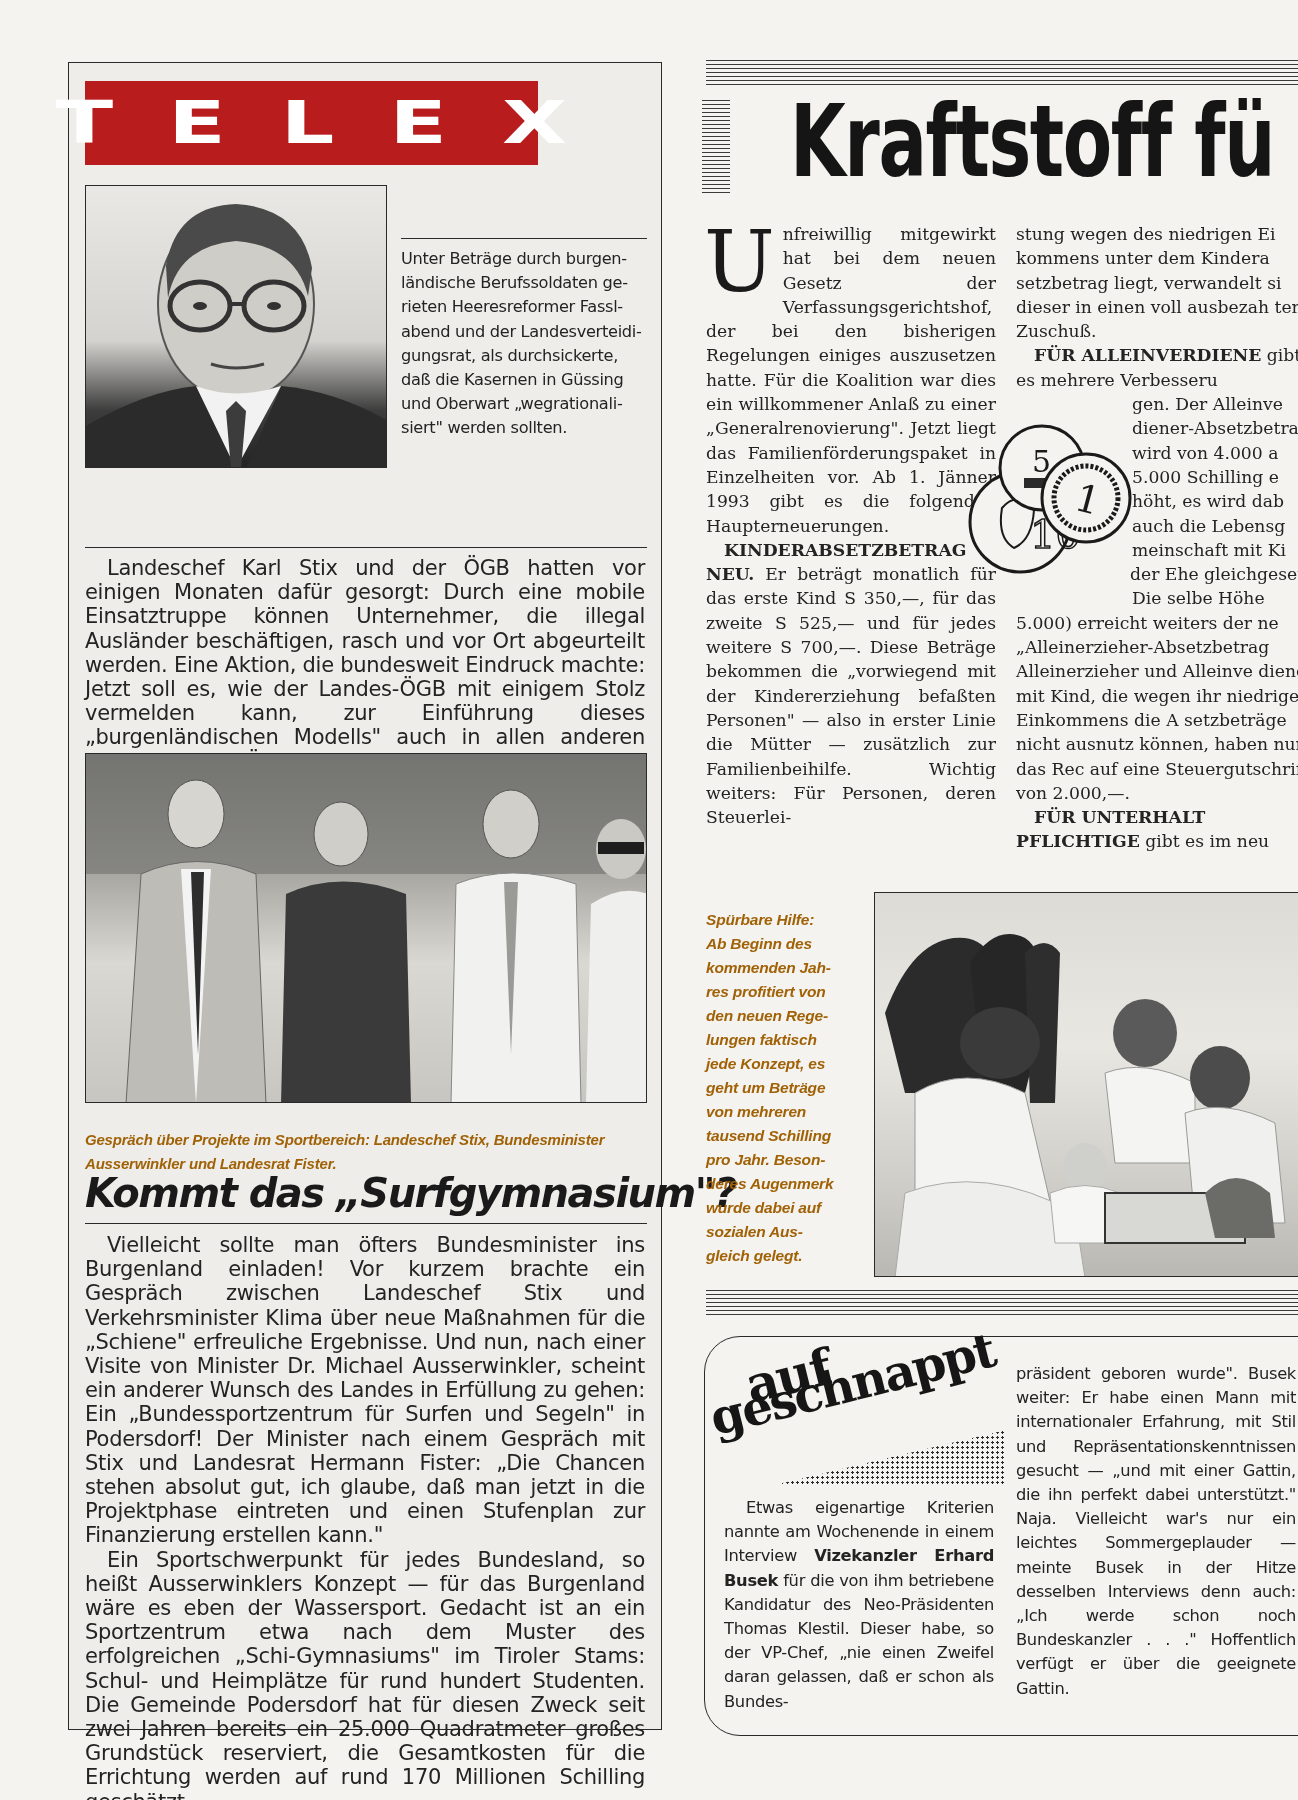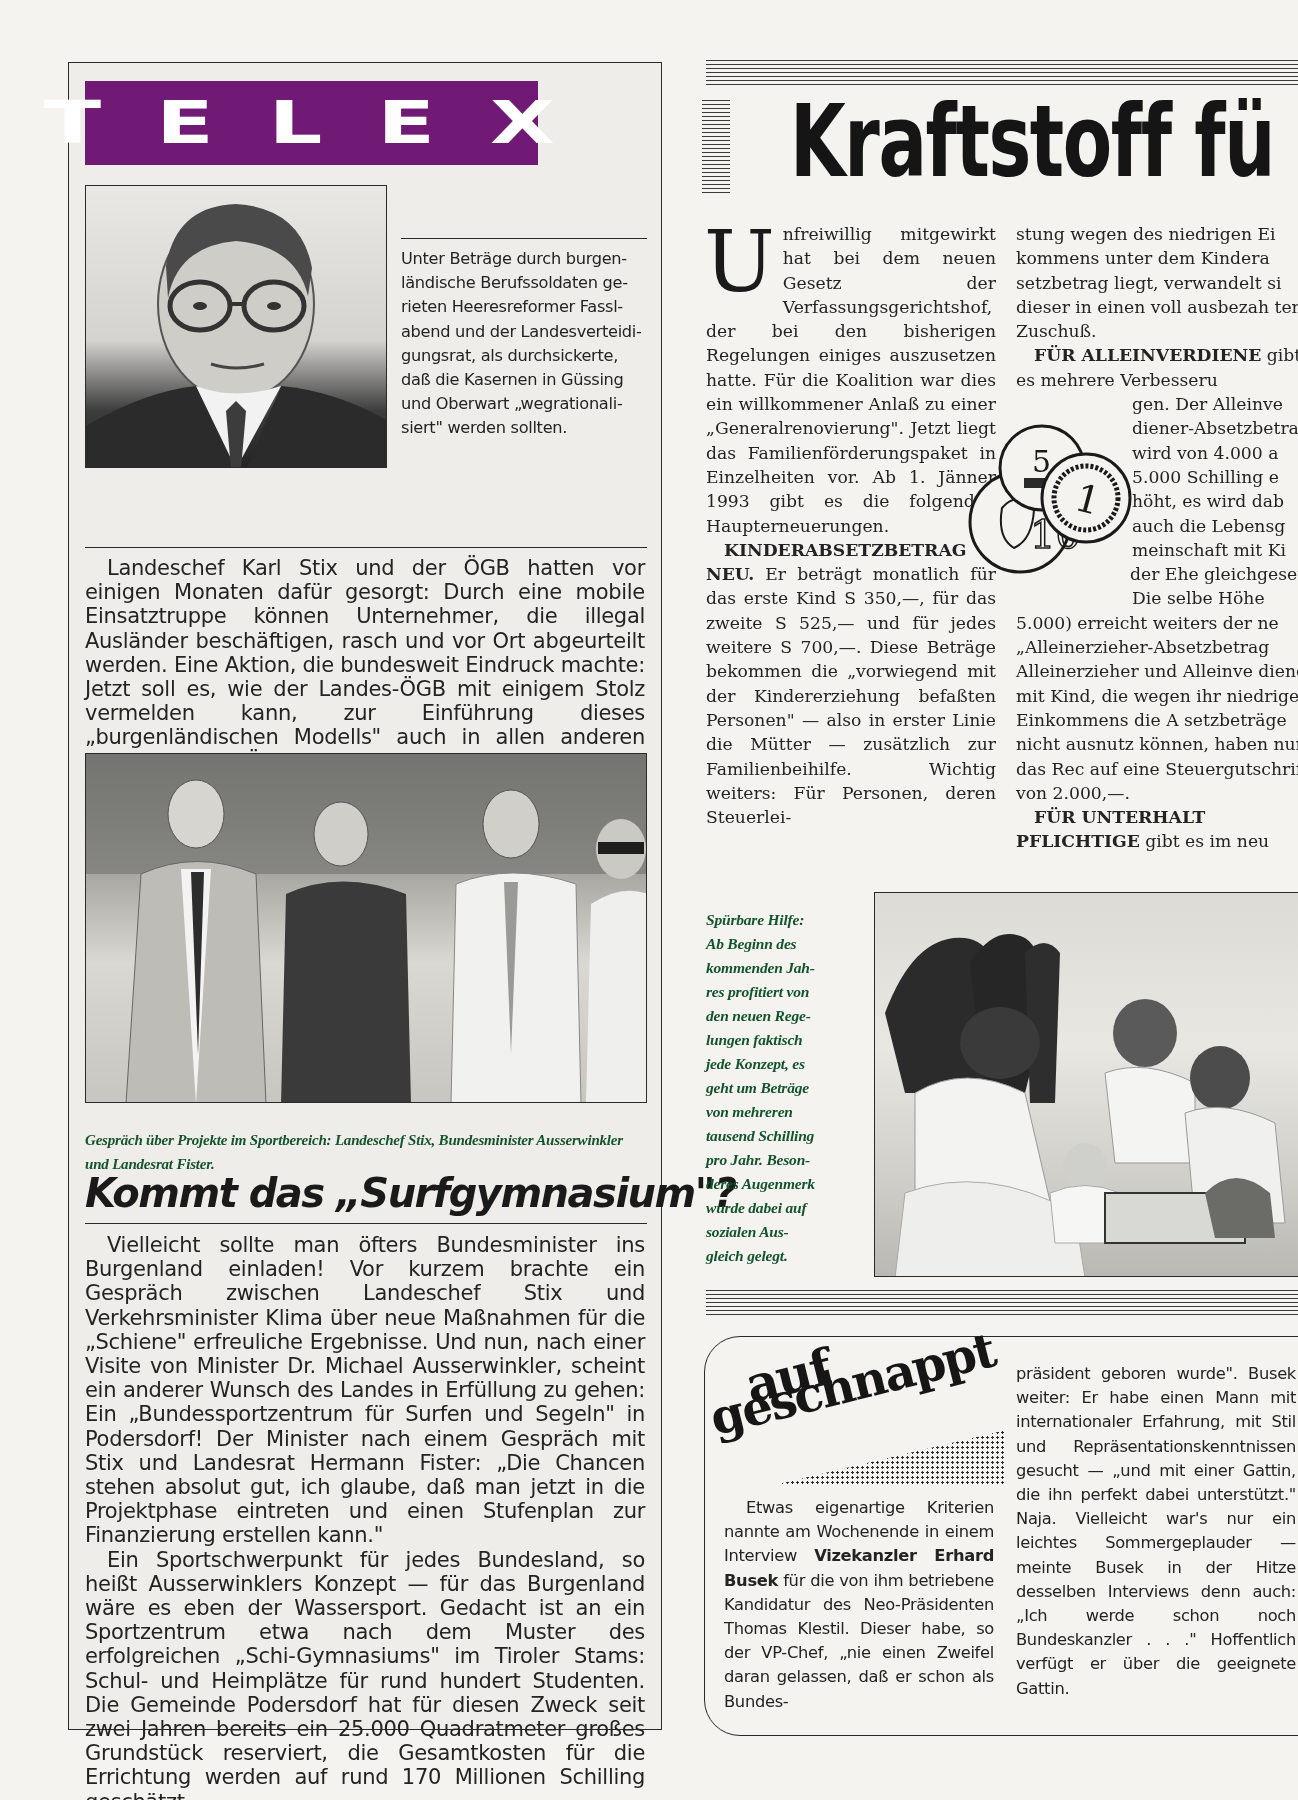--- a/index.html
+++ b/index.html
@@ -8,22 +8,22 @@
     background:#f4f3ef; color:#1c1c1c;
     font-family:"DejaVu Sans", sans-serif;
   }
   .abs { position:absolute; }
   
   #telex-box {
     left:68px; top:62px; width:594px; height:1668px;
     border:1.5px solid #2a2a2a; background:#eeede9; box-sizing:border-box;
   }
   #telex-banner {
-    left:16px; top:18px; width:453px; height:84px; background:#701a75;
-    display:flex; align-items:center; justify-content:flex-start;
+    left:16px; top:18px; width:453px; height:84px; background:#b91c1c;
+    display:flex; align-items:center; justify-content:center;
   }
   #telex-banner span {
     color:#fff; font-family:"DejaVu Sans", sans-serif; font-weight:900;
     font-size:58px; letter-spacing:38px; transform:scaleX(1.45); padding-left:38px;
   }
   .photo {
     border:1.5px solid #2a2a2a; overflow:hidden; box-sizing:border-box;
     background:#8a8a8a;
   }
   .kicker {
@@ -34,22 +34,22 @@
   .sans-body {
     font-family:"DejaVu Sans", sans-serif; font-size:21px; line-height:24.2px;
     color:#232323; letter-spacing:-0.3px;
   }
   .headline {
     font-family:"DejaVu Sans", sans-serif; font-style:italic; font-weight:bold;
     font-size:40px; letter-spacing:-1.5px; line-height:48px; color:#1a1a1a;
     white-space:nowrap;
   }
   .caption {
-    font-family:Liberation Serif, serif; font-style:italic; font-weight:bold;
-    font-size:15px; line-height:24px; color:#14532d; letter-spacing:-0.2px;
+    font-family:Liberation Sans, sans-serif; font-style:italic; font-weight:bold;
+    font-size:15px; line-height:24px; color:#a16207; letter-spacing:-0.2px;
   }
   .para p { margin:0; text-indent:22px; text-align:justify; }
   
   #kraft-stripes-top {
     left:706px; top:60px; width:592px; height:28px;
     background:repeating-linear-gradient(to bottom,#3a3a3a 0 1.5px,transparent 1.5px 4px);
   }
   #kraft-stripes-left {
     left:702px; top:100px; width:28px; height:96px;
     background:repeating-linear-gradient(to bottom,#3a3a3a 0 1.5px,transparent 1.5px 4px);

